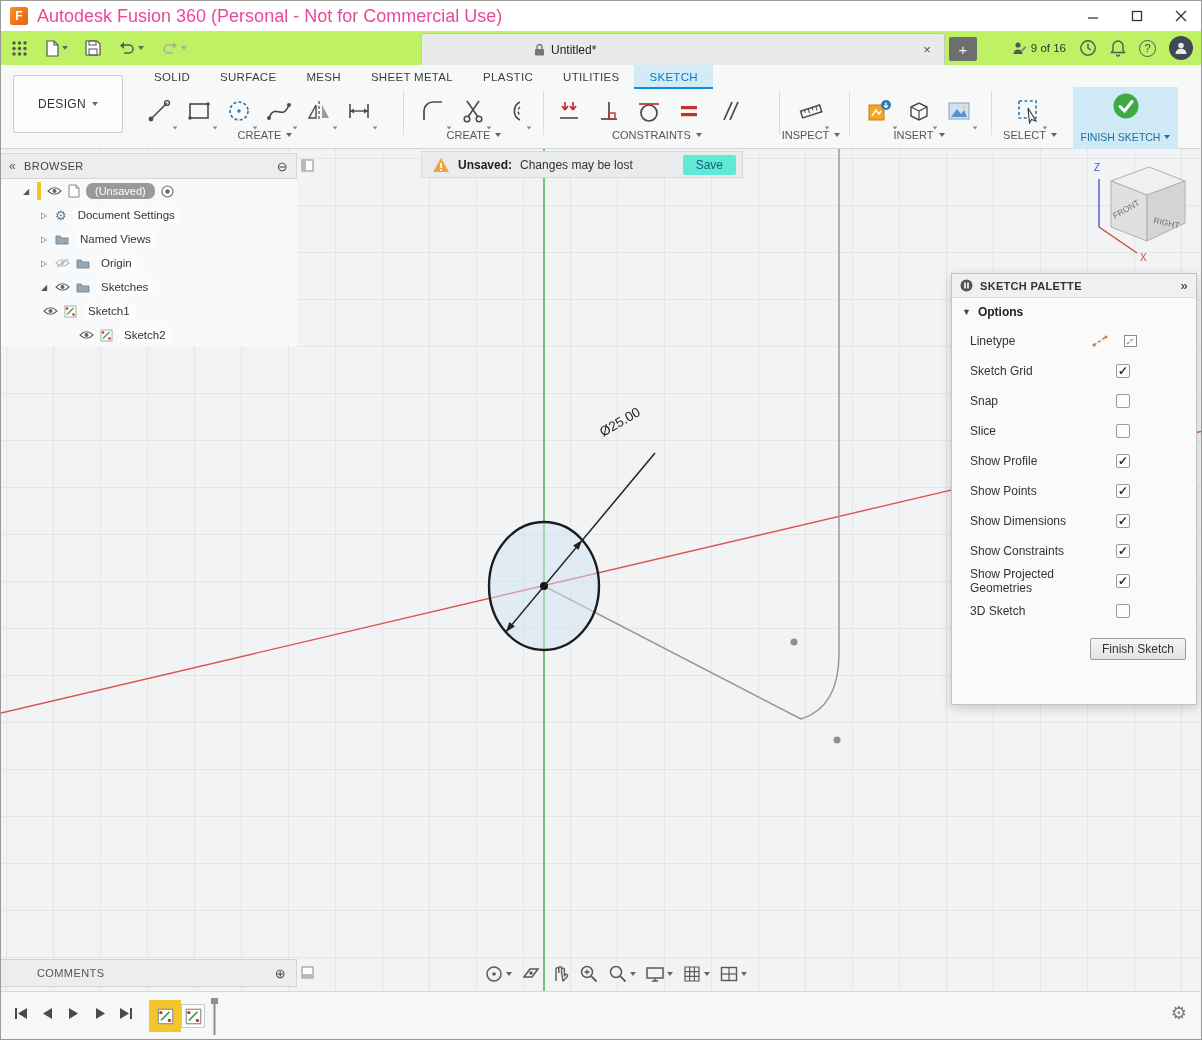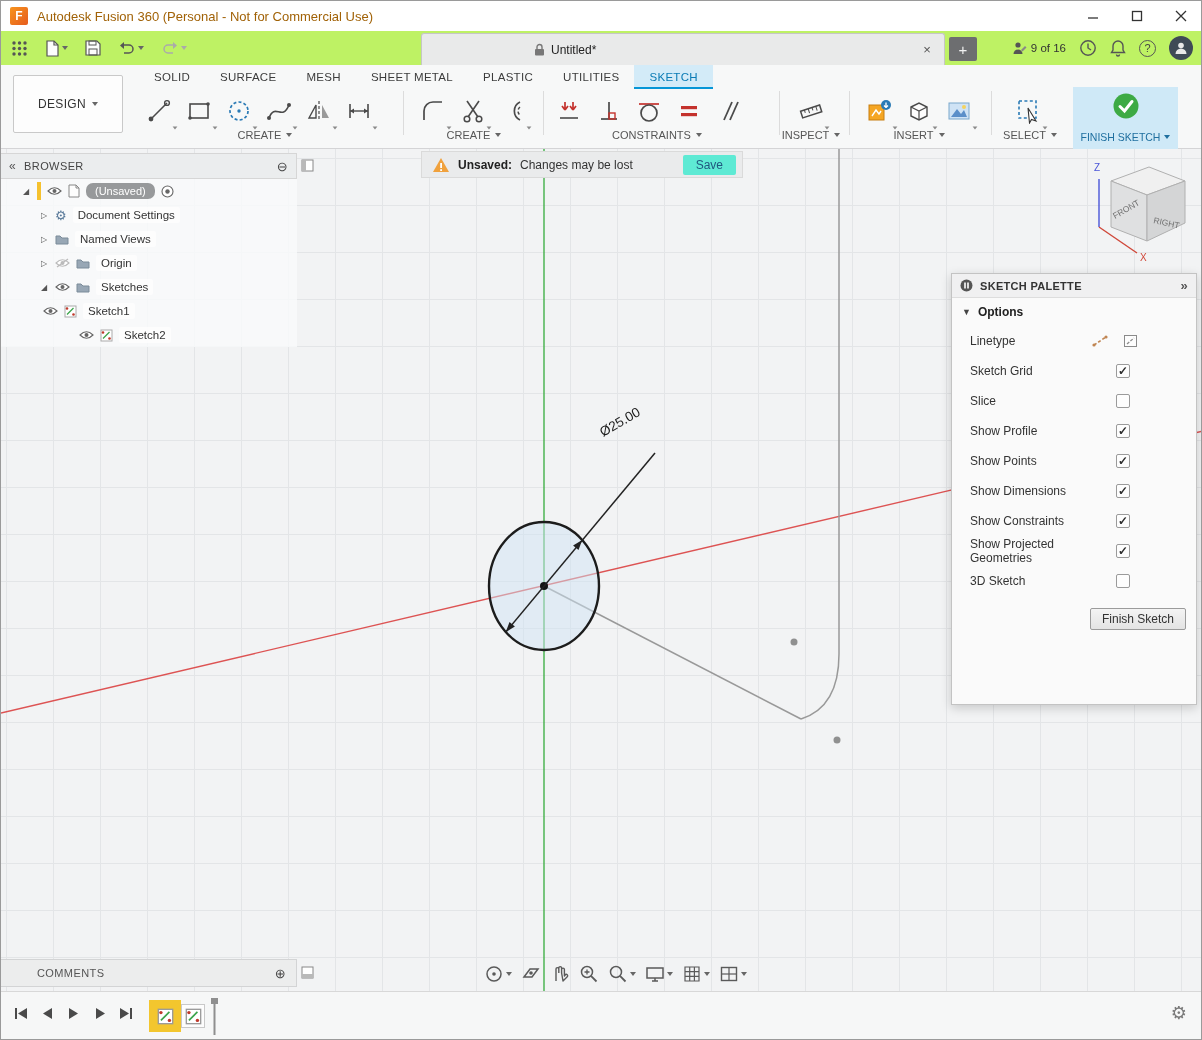--- a/index.html
+++ b/index.html
@@ -5,21 +5,21 @@
   *{box-sizing:border-box;margin:0;padding:0}
   html,body{width:1202px;height:1040px;font-family:"Liberation Sans",sans-serif;background:#fff;overflow:hidden}
   .window{position:absolute;top:0;left:0;width:1202px;height:1040px;border:1px solid #9a9a9a;background:#fff;overflow:hidden}
   .abs{position:absolute}
   .caret{width:0;height:0;border-left:3.5px solid transparent;border-right:3.5px solid transparent;border-top:4px solid #666;display:inline-block}
   svg{display:block}
 
   
   .titlebar{position:absolute;top:0;left:0;width:1202px;height:30px;background:#fff;display:flex;align-items:center}
   .logo{width:18px;height:18px;margin-left:9px;background:linear-gradient(135deg,#f7941e,#e65c1e);color:#fff;font-weight:bold;font-size:12px;display:flex;align-items:center;justify-content:center;border-radius:2px}
-  .apptitle{margin-left:9px;font-size:13px;color:#a16207}
+  .apptitle{margin-left:9px;font-size:18px;color:#ec4899}
   .winctrls{margin-left:auto;display:flex;height:30px}
   .winbtn{width:44px;height:30px;display:flex;align-items:center;justify-content:center;color:#333}
 
   
   .docbar{position:absolute;top:30px;left:0;width:1202px;height:34px;background:#bef264}
   .qat{position:absolute;left:8px;top:0;height:34px;display:flex;align-items:center;gap:13px}
   .qbtn{display:flex;align-items:center;gap:2px;padding:2px}
   .doctab{position:absolute;left:420px;top:2px;width:524px;height:32px;background:#e9eaea;border:1px solid #c6c6c6;border-bottom:none;border-radius:3px 3px 0 0;display:flex;align-items:center}
   .doctab .tabname{position:absolute;left:112px;display:flex;align-items:center;gap:6px;font-size:12px;color:#222}
   .tabclose{position:absolute;right:8px;font-size:13px;color:#555;width:18px;text-align:center}
@@ -615,20 +615,24 @@
     </div>
 
 
     <div class="prow">
       <span class="plabel">Sketch Grid</span>
       <span class="checkbox checked">
           <span class="ck">✓</span>
         </span>
     </div>
     <div class="prow">
+      <span class="plabel">Snap</span>
+      <span class="checkbox"></span>
+    </div>
+    <div class="prow">
       <span class="plabel">Slice</span>
       <span class="checkbox"></span>
     </div>
     <div class="prow">
       <span class="plabel">Show Profile</span>
       <span class="checkbox checked">
           <span class="ck">✓</span>
         </span>
     </div>
     <div class="prow">

